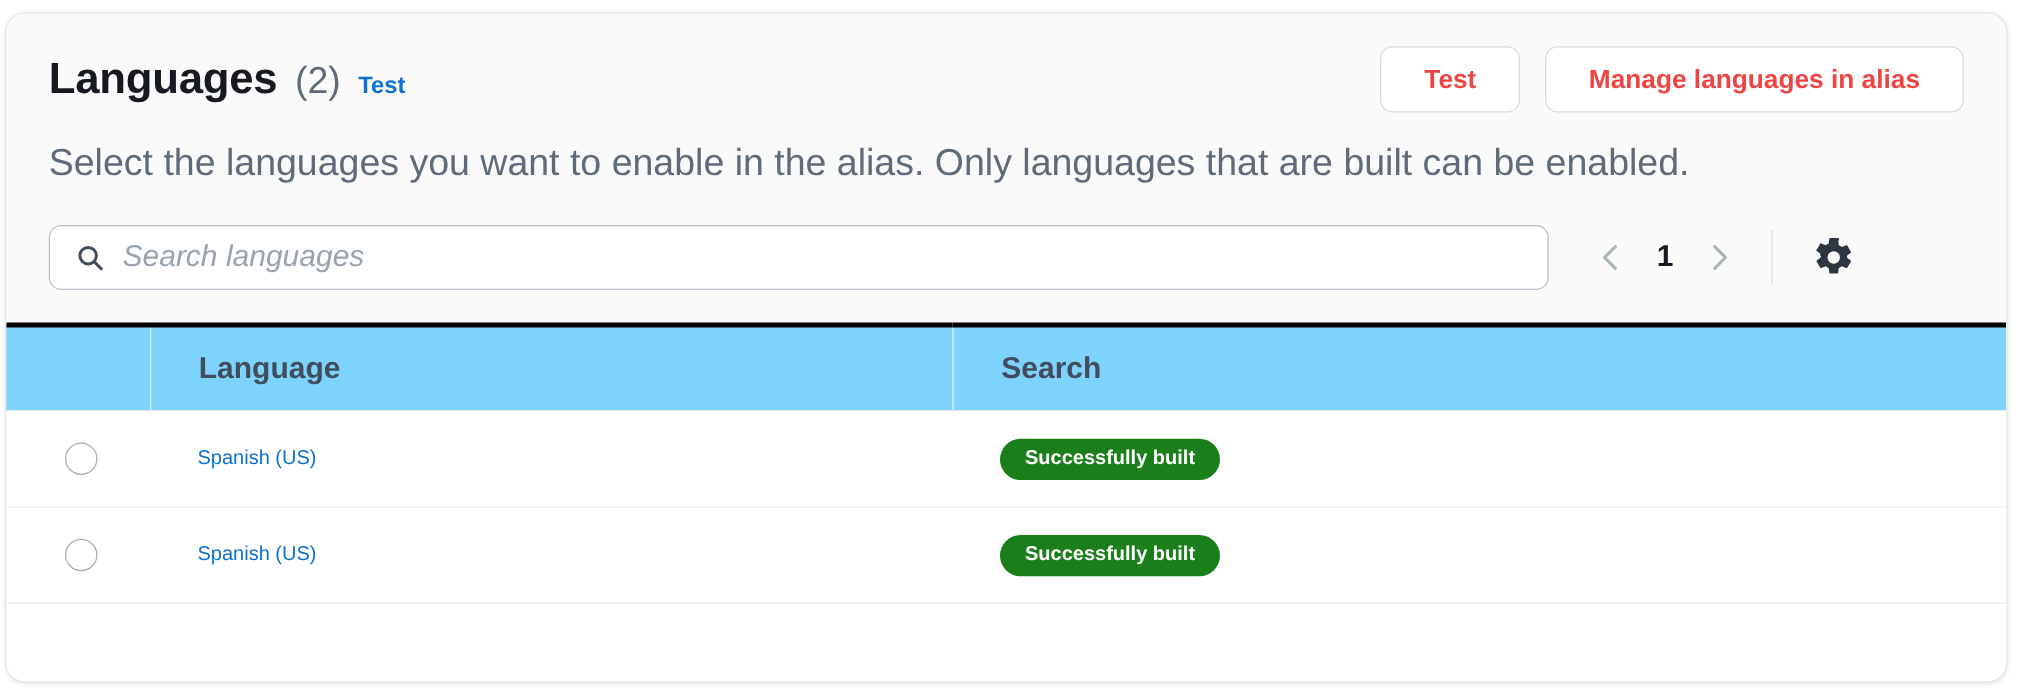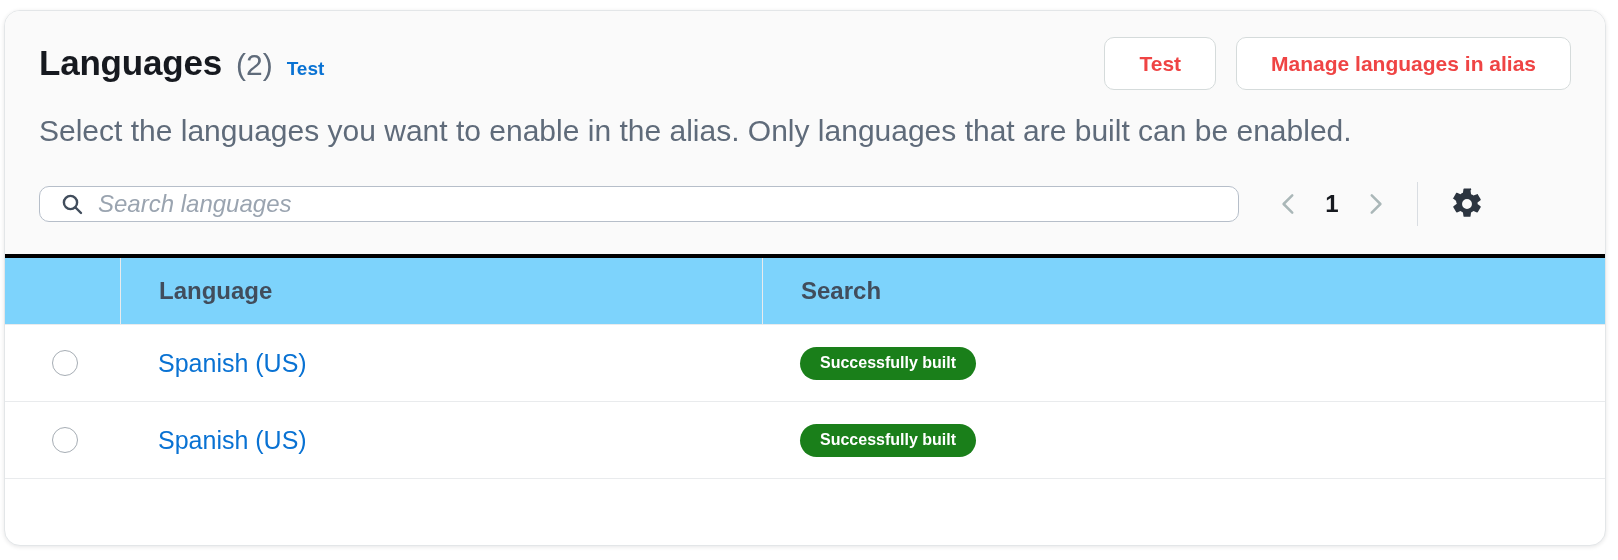--- a/index.html
+++ b/index.html
@@ -99,21 +99,21 @@
     display: flex;
     align-items: center;
     margin-top: 30px;
     padding-bottom: 26px;
     gap: 0;
   }
   .search-box {
     position: relative;
     flex: 0 0 1200px;
     max-width: 1200px;
-    height: 36px;
+    height: 52px;
     background: #ffffff;
     border: 1px solid #b6bec9;
     border-radius: 10px;
     display: flex;
     align-items: center;
     box-sizing: border-box;
   }
   .search-icon {
     position: absolute;
     left: 20px;
@@ -220,21 +220,21 @@
     width: 26px;
     height: 26px;
     border: 1px solid #a6adb4;
     border-radius: 50%;
     background: #ffffff;
     box-sizing: border-box;
     margin-left: 47px;
     cursor: pointer;
   }
   .lang-link {
-    font-size: 25px;
+    font-size: 16px;
     color: #0972d3;
     text-decoration: none;
     cursor: pointer;
     padding-left: 38px;
     display: inline-block;
   }
   .badge-cell { padding-left: 38px; }
   .badge {
     display: inline-block;
     background: #1a7f1a;

